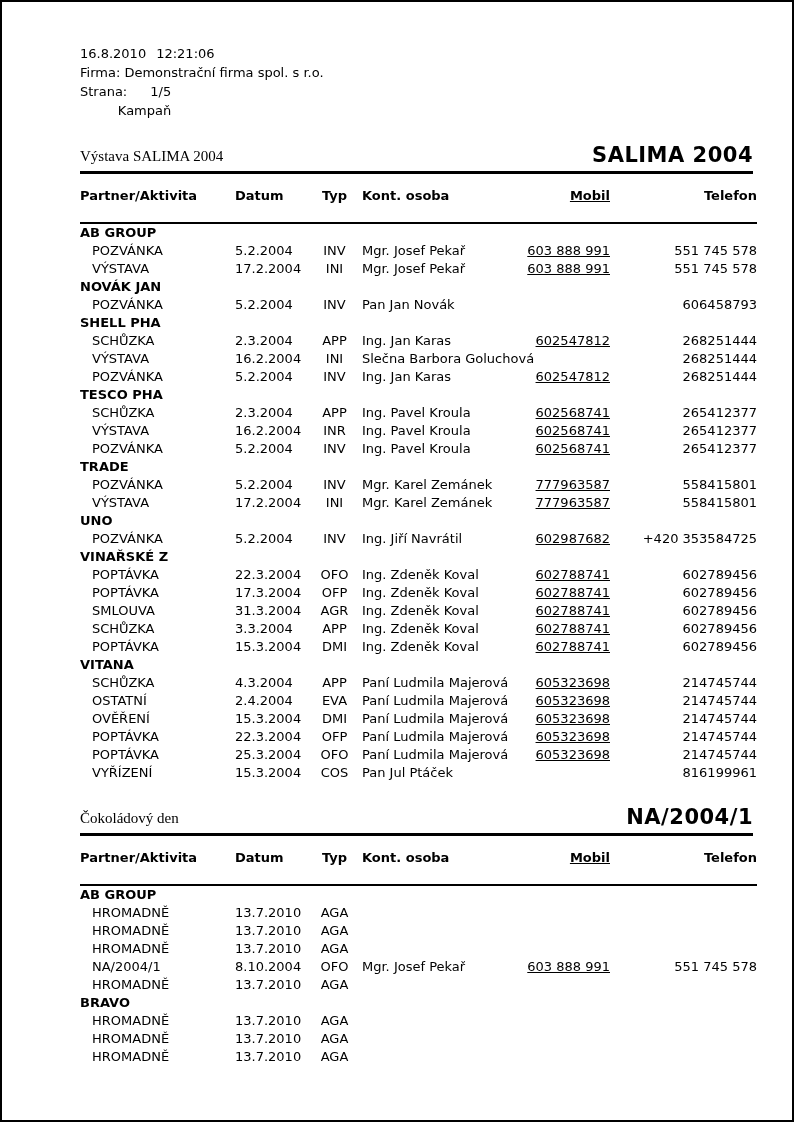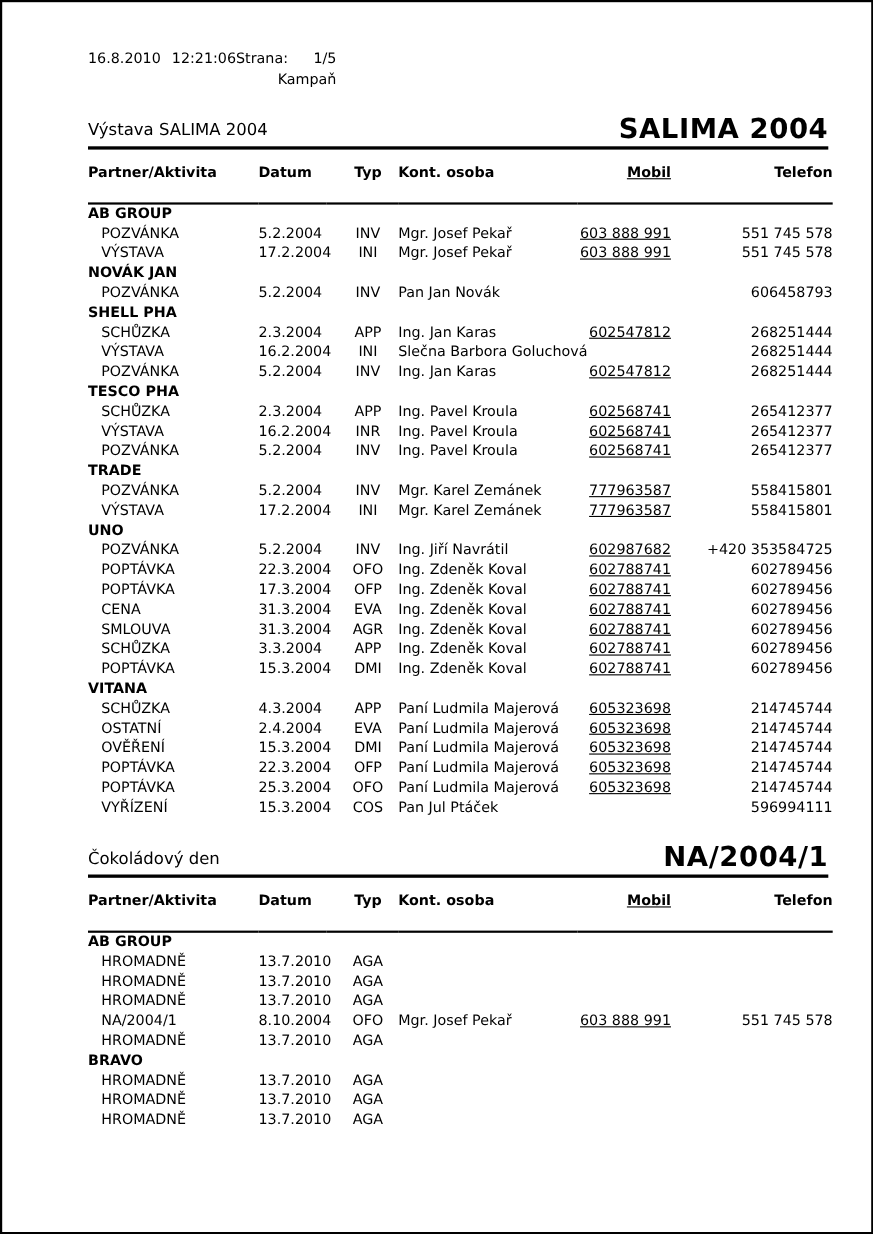--- a/index.html
+++ b/index.html
@@ -9,36 +9,36 @@
   .page {
     position:relative;
     width:794px; height:1122px;
     border:2px solid #000;
     background:#fff;
     padding:42px 39px 40px 78px;
     overflow:hidden;
   }
 
   
-  .meta { display:flex; justify-content:flex-start; align-items:flex-start; }
+  .meta { display:flex; justify-content:flex-start; align-items:flex-start;flex-direction:column; }
   .meta-left, .meta-right { font-size:13px; line-height:19px; }
   .meta-right { text-align:right; }
   .meta-dt { white-space:pre; }
   .meta-dt .time { margin-left:10px; }
   .strana-line .page-num { display:inline-block; min-width:30px; margin-left:14px; text-align:right; }
 
   
   .section { margin-top:24px; }
   .section-head {
     display:flex; justify-content:space-between; align-items:flex-end;
     border-bottom:3px solid #000;
     padding-bottom:5px;
   }
-  .section-title { font-size:15px; line-height:20px; }
-  .section-code  { font-size:25px; line-height:22px; font-weight:bold; letter-spacing:.5px; }
+  .section-title { font-size:15px; line-height:20px;font-family:Liberation Serif, serif; }
+  .section-code  { font-size:21px; line-height:22px; font-weight:bold; letter-spacing:.5px; }
 
   
   table { width:100%; border-collapse:collapse; table-layout:fixed; margin-top:13px; }
   th, td { font-size:13px; line-height:18px; height:18px; white-space:nowrap; overflow:visible; padding:0; vertical-align:bottom; }
   thead th { font-weight:bold; border-bottom:2px solid #000; padding-bottom:17px; height:22px; }
   .col0 { text-align:left;  }
   .col1 { text-align:left; }
   .col2 { text-align:center; padding-left:10px; }
   .col3 { text-align:left;  }
   .col4 { text-align:right;text-decoration:underline; }
@@ -47,20 +47,21 @@
   tr.data-row td.col0 { padding-left:12px; }
 </style>
 </head>
 <body>
 
 <div class="page">
 
   <div class="meta">
     <div class="meta-left">
       <div class="meta-dt"><span>16.8.2010</span><span class="time">12:21:06</span></div>
+      <div>Firma: Demonstrační firma spol. s r.o.</div>
     </div>
     <div class="meta-right">
       <div class="strana-line"><span>Strana:</span><span class="page-num">1/5</span></div>
       <div>Kampaň</div>
     </div>
   </div>
 
   <div>
   <div class="section">
     <div class="section-head">
@@ -194,45 +195,40 @@
               <td colspan="6">UNO</td>
             </tr>
             <tr class="data-row">
               <td class="col0">POZVÁNKA</td>
               <td class="col1">5.2.2004</td>
               <td class="col2">INV</td>
               <td class="col3">Ing. Jiří Navrátil</td>
               <td class="col4">602987682</td>
               <td class="col5">+420 353584725</td>
             </tr>
+            <tr class="group-row">
+              <td colspan="6">VINAŘSKÉ Z</td>
+            </tr>
             <tr class="data-row">
               <td class="col0">POPTÁVKA</td>
               <td class="col1">22.3.2004</td>
               <td class="col2">OFO</td>
               <td class="col3">Ing. Zdeněk Koval</td>
               <td class="col4">602788741</td>
               <td class="col5">602789456</td>
             </tr>
             <tr class="data-row">
               <td class="col0">POPTÁVKA</td>
               <td class="col1">17.3.2004</td>
               <td class="col2">OFP</td>
               <td class="col3">Ing. Zdeněk Koval</td>
               <td class="col4">602788741</td>
               <td class="col5">602789456</td>
             </tr>
             <tr class="data-row">
-              <td class="col0">CENA</td>
-              <td class="col1">31.3.2004</td>
-              <td class="col2">EVA</td>
-              <td class="col3">Ing. Zdeněk Koval</td>
-              <td class="col4">602788741</td>
-              <td class="col5">602789456</td>
-            </tr>
-            <tr class="data-row">
               <td class="col0">SMLOUVA</td>
               <td class="col1">31.3.2004</td>
               <td class="col2">AGR</td>
               <td class="col3">Ing. Zdeněk Koval</td>
               <td class="col4">602788741</td>
               <td class="col5">602789456</td>
             </tr>
             <tr class="data-row">
               <td class="col0">SCHŮZKA</td>
               <td class="col1">3.3.2004</td>
@@ -291,21 +287,21 @@
               <td class="col3">Paní Ludmila Majerová</td>
               <td class="col4">605323698</td>
               <td class="col5">214745744</td>
             </tr>
             <tr class="data-row">
               <td class="col0">VYŘÍZENÍ</td>
               <td class="col1">15.3.2004</td>
               <td class="col2">COS</td>
               <td class="col3">Pan Jul Ptáček</td>
               <td class="col4"></td>
-              <td class="col5">596994111</td>
+              <td class="col5">816199961</td>
             </tr>
           </tbody>
     </table>
   </div>
 
   <div class="section">
     <div class="section-head">
       <span class="section-title">Čokoládový den</span>
       <span class="section-code">NA/2004/1</span>
     </div>

